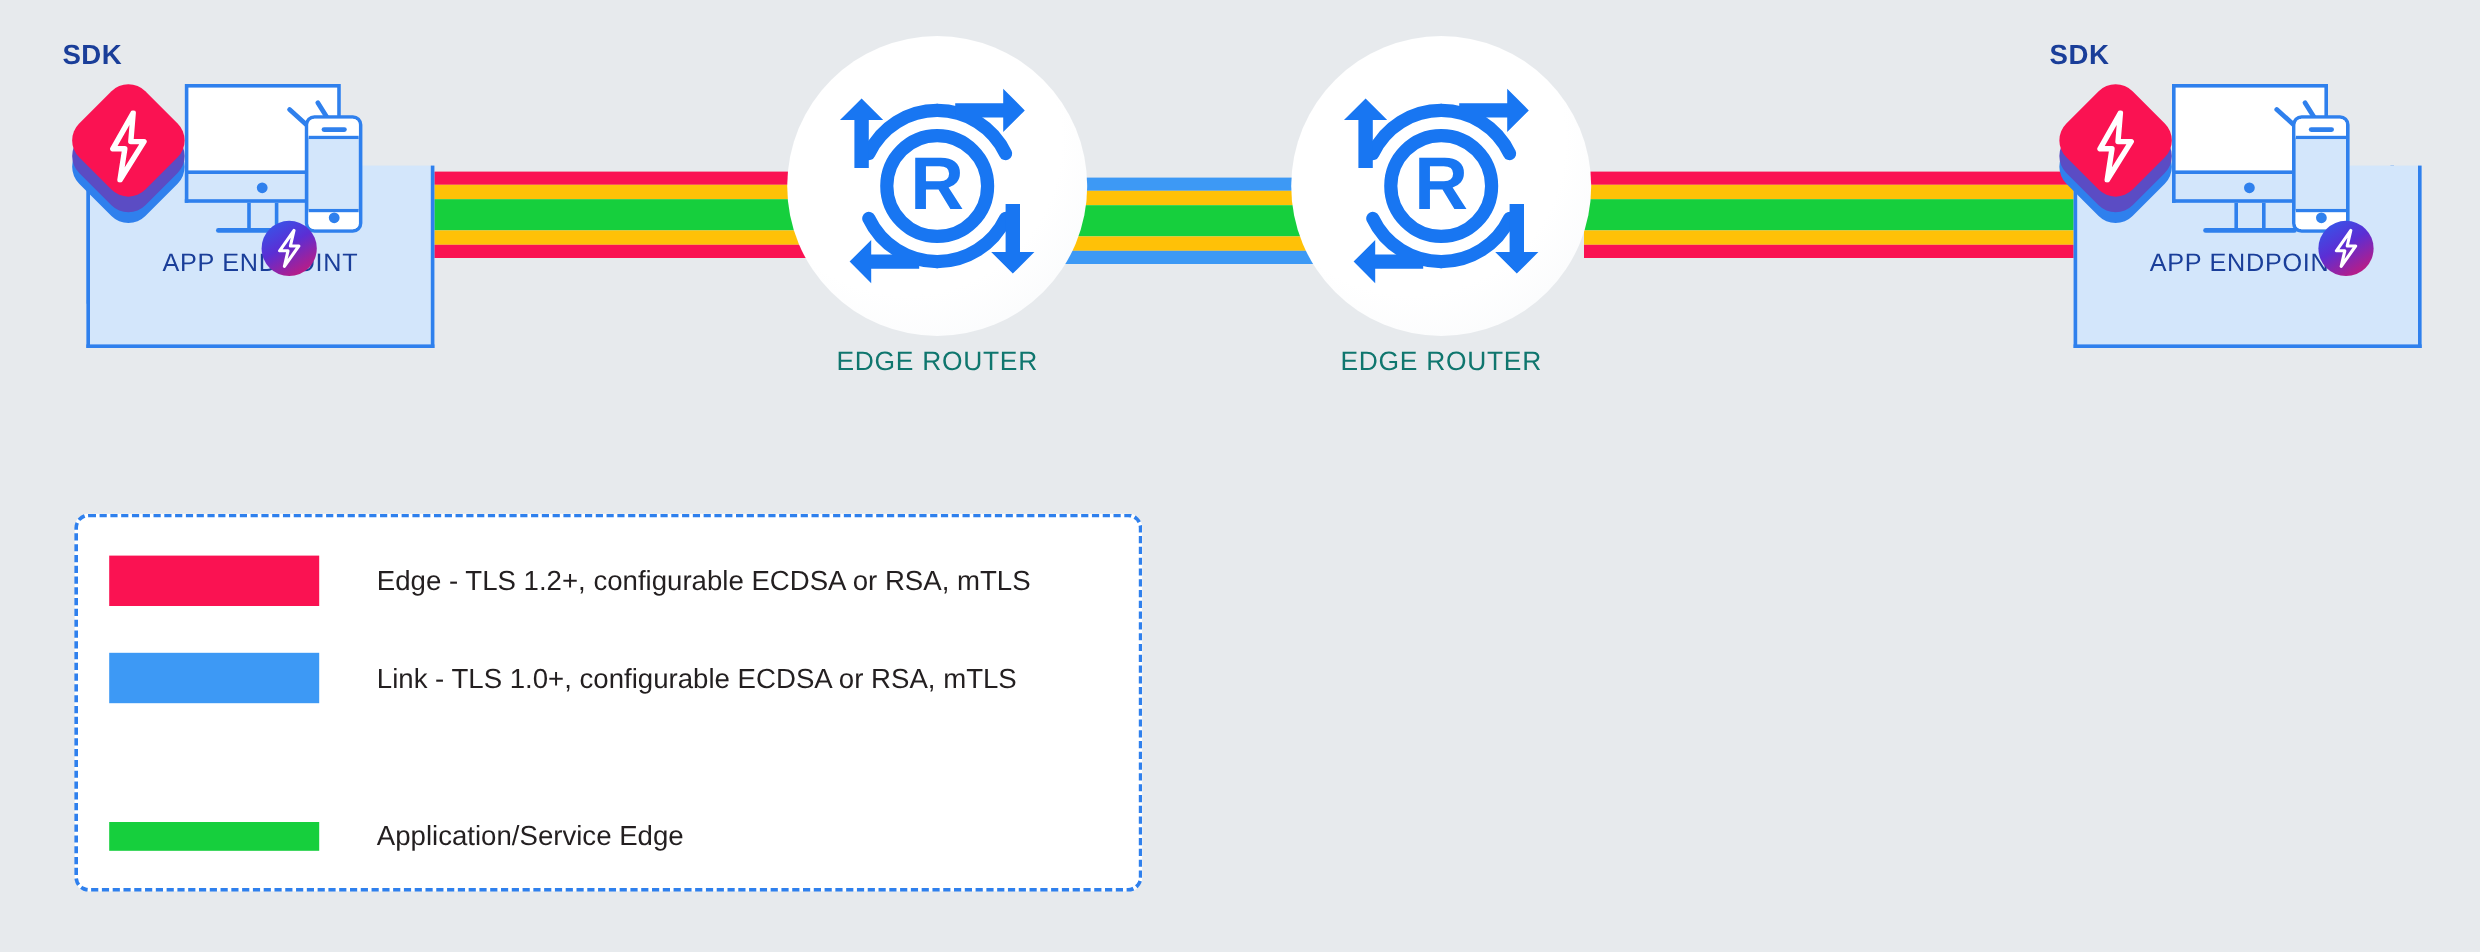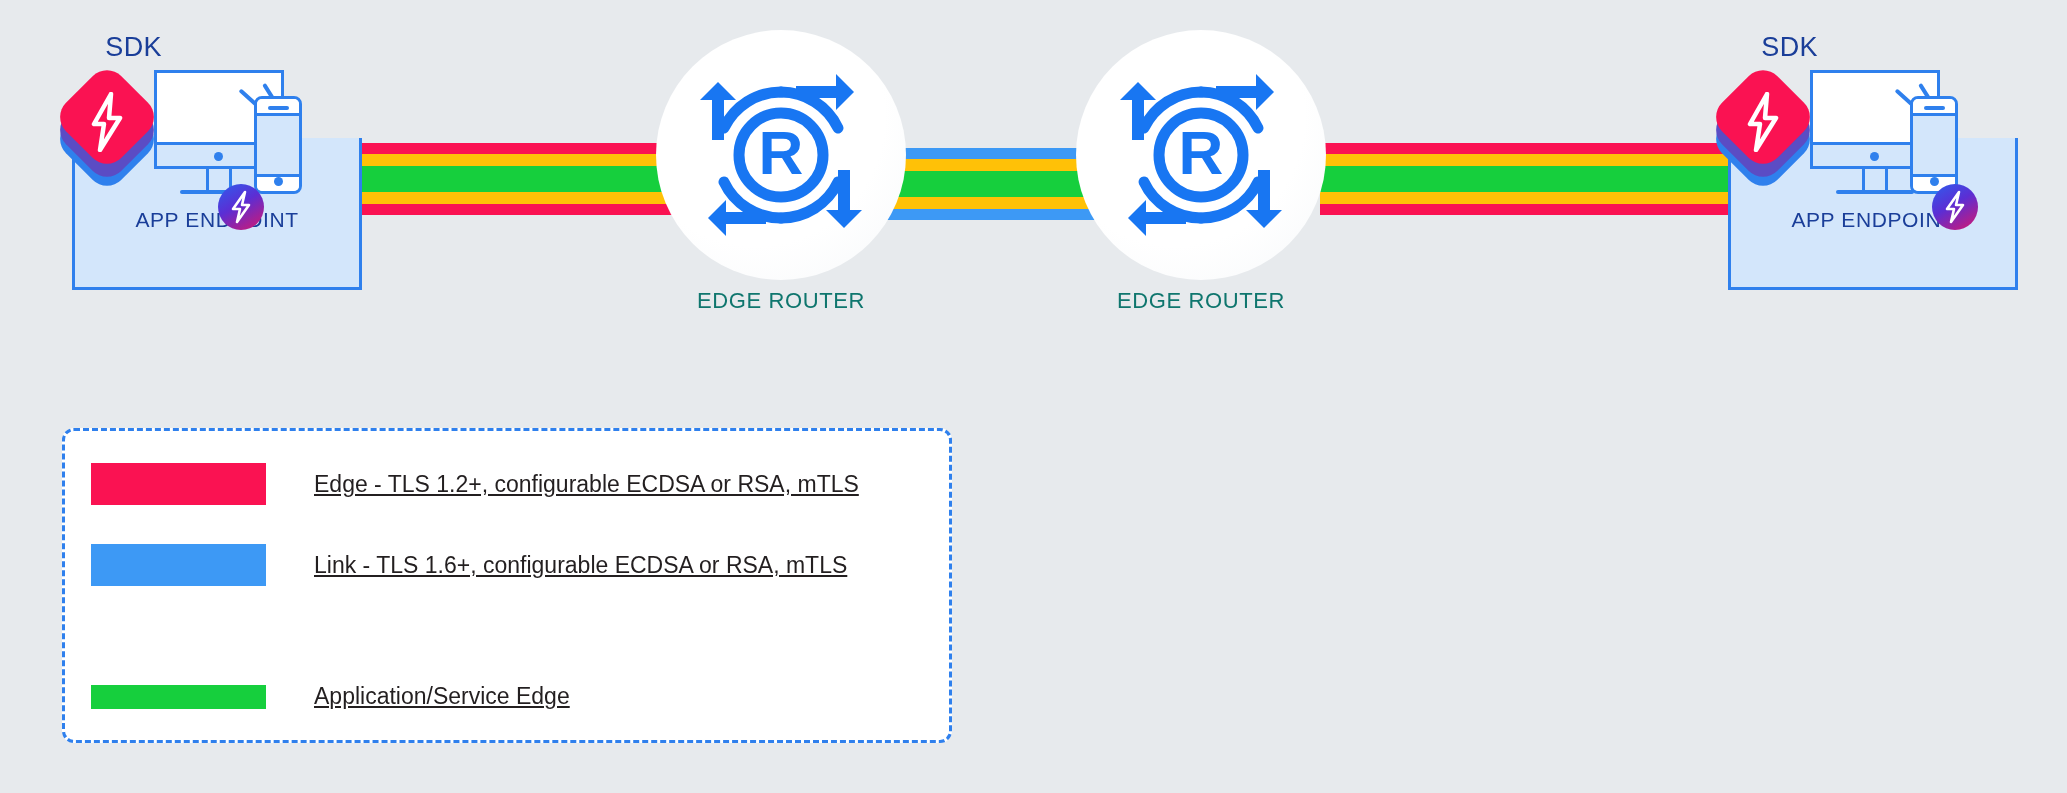--- a/index.html
+++ b/index.html
@@ -181,24 +181,25 @@
     left: -10px;
     top: 10px;
     width: 110px;
     height: 110px;
   }
   .sdk-title {
     position: absolute;
     left: 0;
     top: -38px;
     width: 110px;
-    text-align: right;
+    text-align: left;
     color: #1a3e99;
-    font-size: 27px;
+    font-size: 23px;
     letter-spacing: 0.4px;
+    font-weight: bold;
   }
   .sdk-layer {
     position: absolute;
     width: 78px; height: 78px;
     border-radius: 20px;
     transform: rotate(45deg);
     left: 16px;
   }
   .sdk-l3 { top: 30px; background: #2f80ed; }
   .sdk-l2 { top: 21px; background: #5b4cc4; }
@@ -272,21 +273,20 @@
   .legend-swatch {
     width: 175px;
     height: 42px;
     flex: 0 0 auto;
   }
   .legend-text {
     margin-left: 48px;
     font-size: 23px;
     color: #231f20;
     white-space: nowrap;
-    text-decoration: underline;
   }
   #legend-row-0 { top: 32px; }
   #legend-row-1 { top: 113px; }
   #legend-row-2 { top: 187px; }
   #legend-row-3 { top: 252px; }
   #legend-row-2 .legend-swatch { height: 30px; }
   #legend-row-3 .legend-swatch { height: 24px; }
 </style>
 </head>
 <body>
@@ -451,21 +451,21 @@
 
 <div id="legend">
 
   <div class="legend-row" id="legend-row-0">
     <div class="legend-swatch" style="background:#fa1252;"></div>
     <div class="legend-text">Edge - TLS 1.2+, configurable ECDSA or RSA, mTLS</div>
   </div>
 
   <div class="legend-row" id="legend-row-1">
     <div class="legend-swatch" style="background:#3d99f5;"></div>
-    <div class="legend-text">Link - TLS 1.6+, configurable ECDSA or RSA, mTLS</div>
+    <div class="legend-text">Link - TLS 1.0+, configurable ECDSA or RSA, mTLS</div>
   </div>
 
 
   <div class="legend-row" id="legend-row-3">
     <div class="legend-swatch" style="background:#16cf3d;"></div>
     <div class="legend-text">Application/Service Edge</div>
   </div>
 
 </div>
 

